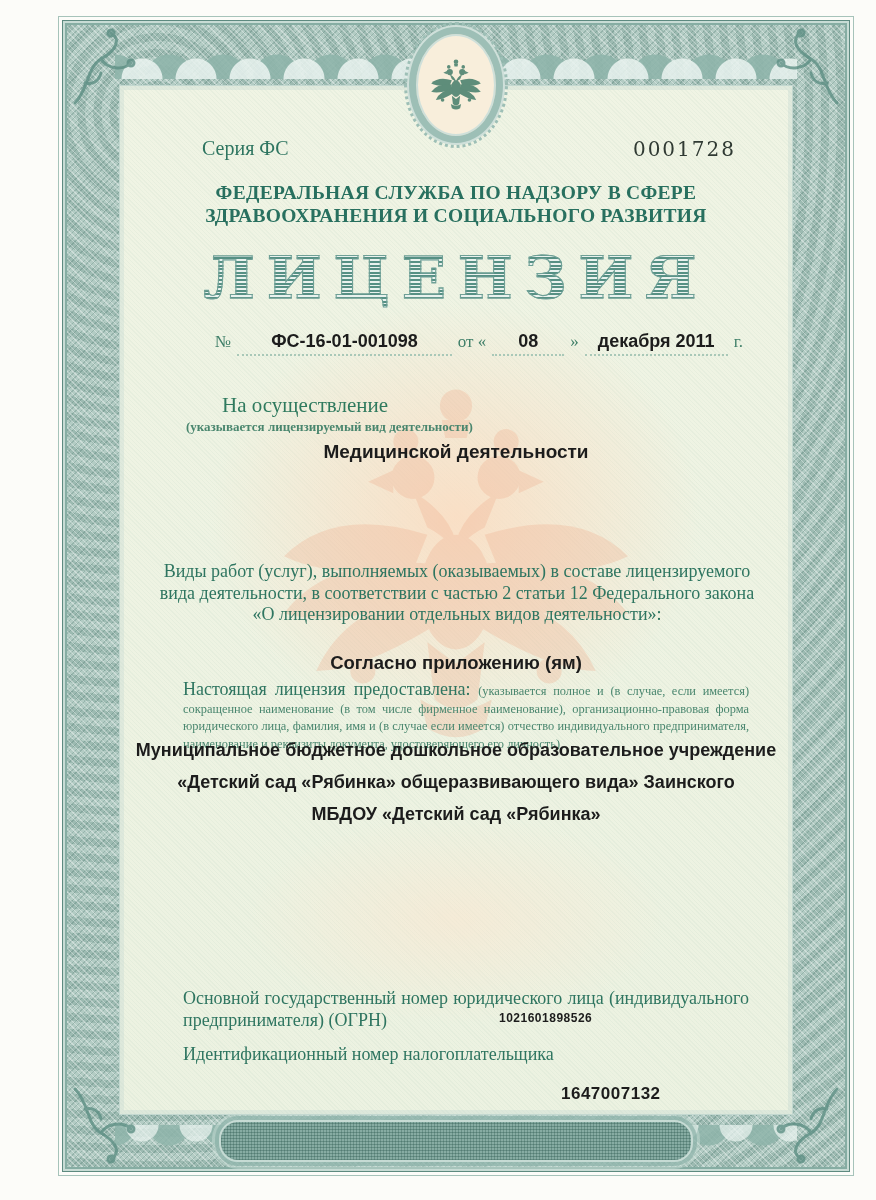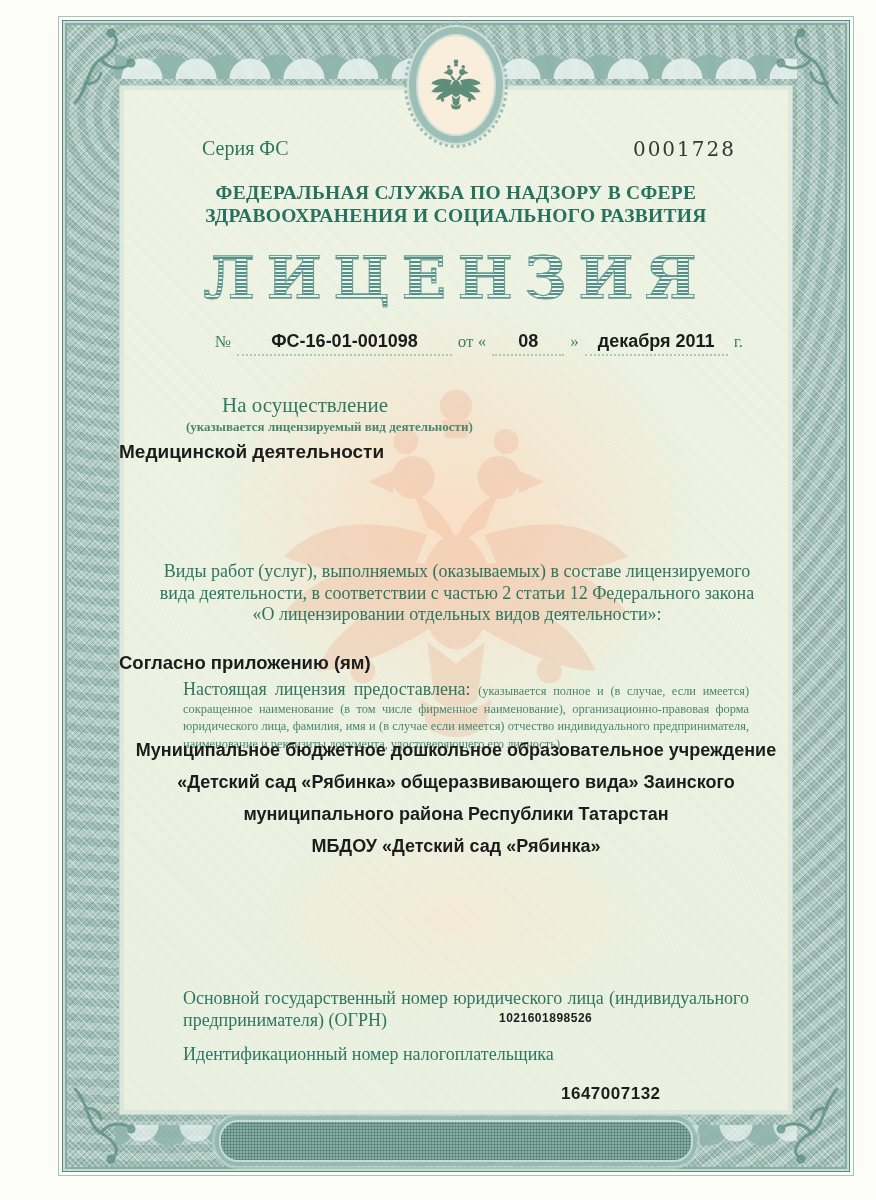--- a/index.html
+++ b/index.html
@@ -121,27 +121,27 @@
     font-size:17px;
   }
   .numline .g{color:#3f7f68;padding:0 6px;white-space:nowrap;}
   .numline .slot{border-bottom:2px dotted #a9c8b8;text-align:center;font-size:18px;padding-bottom:2px;}
   .numline .slot.num{flex:1.5;}
   .numline .slot.day{width:72px;}
   .numline .slot.my{flex:1;}
 
   .act-label{left:67px;top:308px;font-size:21px;color:#2f7a5e;}
   .act-hint{left:67px;top:334px;font-size:13px;font-weight:bold;}
-  .act-value{left:0;right:0;top:356px;font-size:19px;}
+  .act-value{left:0;right:0;top:356px;text-align:center;font-size:19px;}
 
   .works-intro{left:28px;width:620px;top:476px;text-align:center;
     font-size:18px;line-height:21.5px;color:#2e7560;}
   .works-hint{left:48px;width:580px;top:541px;text-align:center;
     font-size:12px;line-height:14px;}
-  .works-value{left:0;right:0;top:567px;font-size:18.5px;}
+  .works-value{left:0;right:0;top:567px;text-align:center;font-size:18.5px;}
 
   .grantee-para{left:64px;width:566px;top:597px;text-align:justify;line-height:15.5px;}
   .grantee-para .g-label{font-size:18px;color:#2e7560;}
   .grantee-para .g-hint{font-size:12.4px;color:#49866e;}
   .grantee-lines{left:0;right:0;top:655px;text-align:center;}
   .grantee-lines div{font-size:18px;line-height:20px;margin-bottom:12px;}
 
   .ogrn-label{left:64px;width:566px;top:902px;text-align:justify;
     font-size:18px;line-height:22px;color:#2e7560;}
   .ogrn-value{left:380px;top:926px;font-size:12px;letter-spacing:.5px;}
@@ -238,21 +238,20 @@
     <div class="abs works-value val">Согласно приложению (ям)</div>
 
     <div class="abs grantee-para">
       <span class="g-label">Настоящая лицензия предоставлена:</span>
       <span class="g-hint">(указывается полное и (в случае, если имеется) сокращенное наименование (в том числе фирменное наименование), организационно-правовая форма юридического лица, фамилия, имя и (в случае если имеется) отчество индивидуального предпринимателя, наименование и реквизиты документа, удостоверяющего его личность)</span>
     </div>
 
     <div class="abs grantee-lines val">
       <div>Муниципальное бюджетное дошкольное образовательное учреждение</div>
       <div>«Детский сад «Рябинка» общеразвивающего вида» Заинского</div>
-      <div>муниципального района Республики Татарстан</div>
       <div>МБДОУ «Детский сад «Рябинка»</div>
     </div>
 
     <div class="abs ogrn-label">Основной государственный номер юридического лица (индивидуального предпринимателя) (ОГРН)</div>
     <div class="abs ogrn-value val">1021601898526</div>
     <div class="abs inn-label">Идентификационный номер налогоплательщика</div>
     <div class="abs inn-value val">1647007132</div>
   </div>
 
   <div class="medallion">

